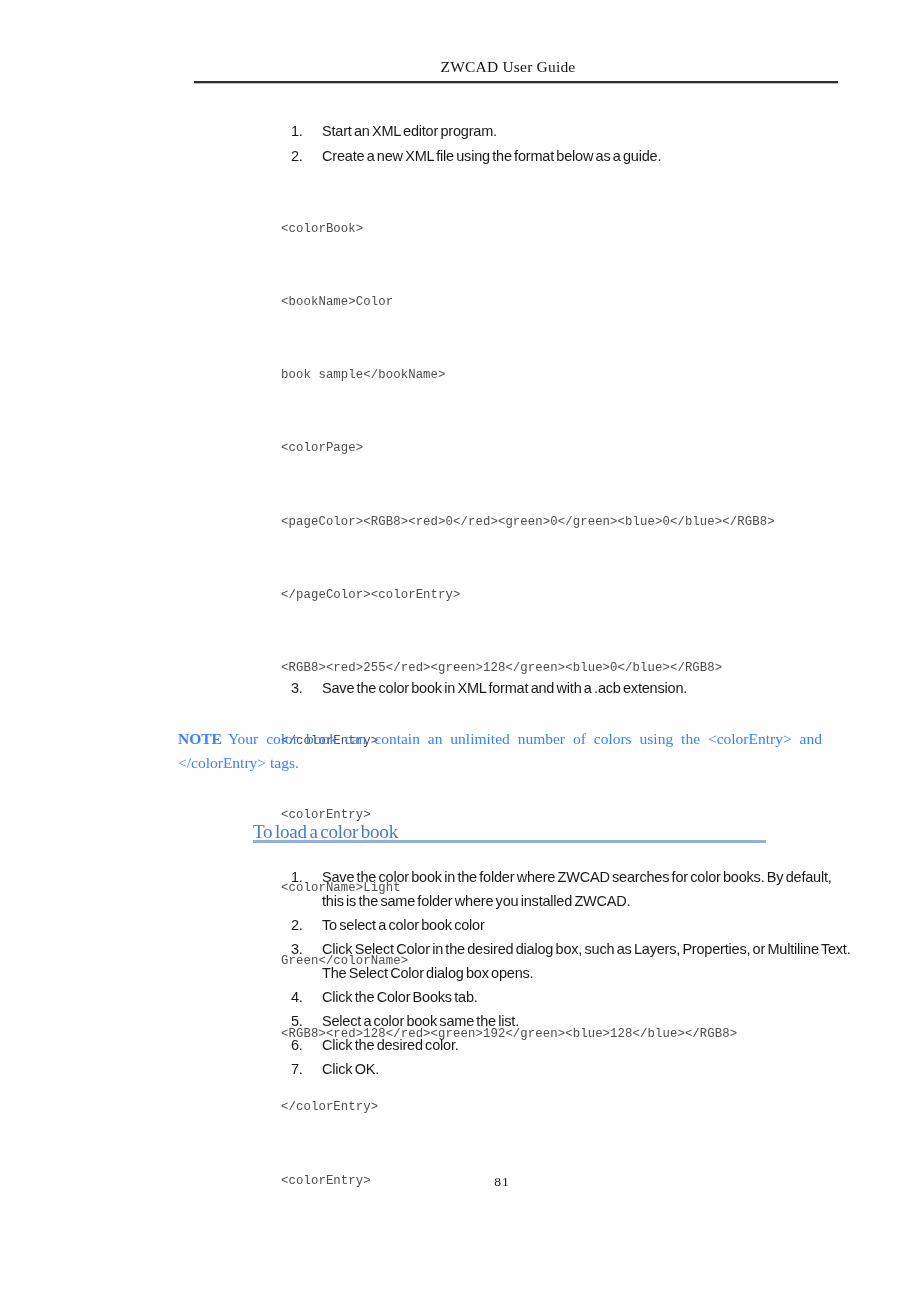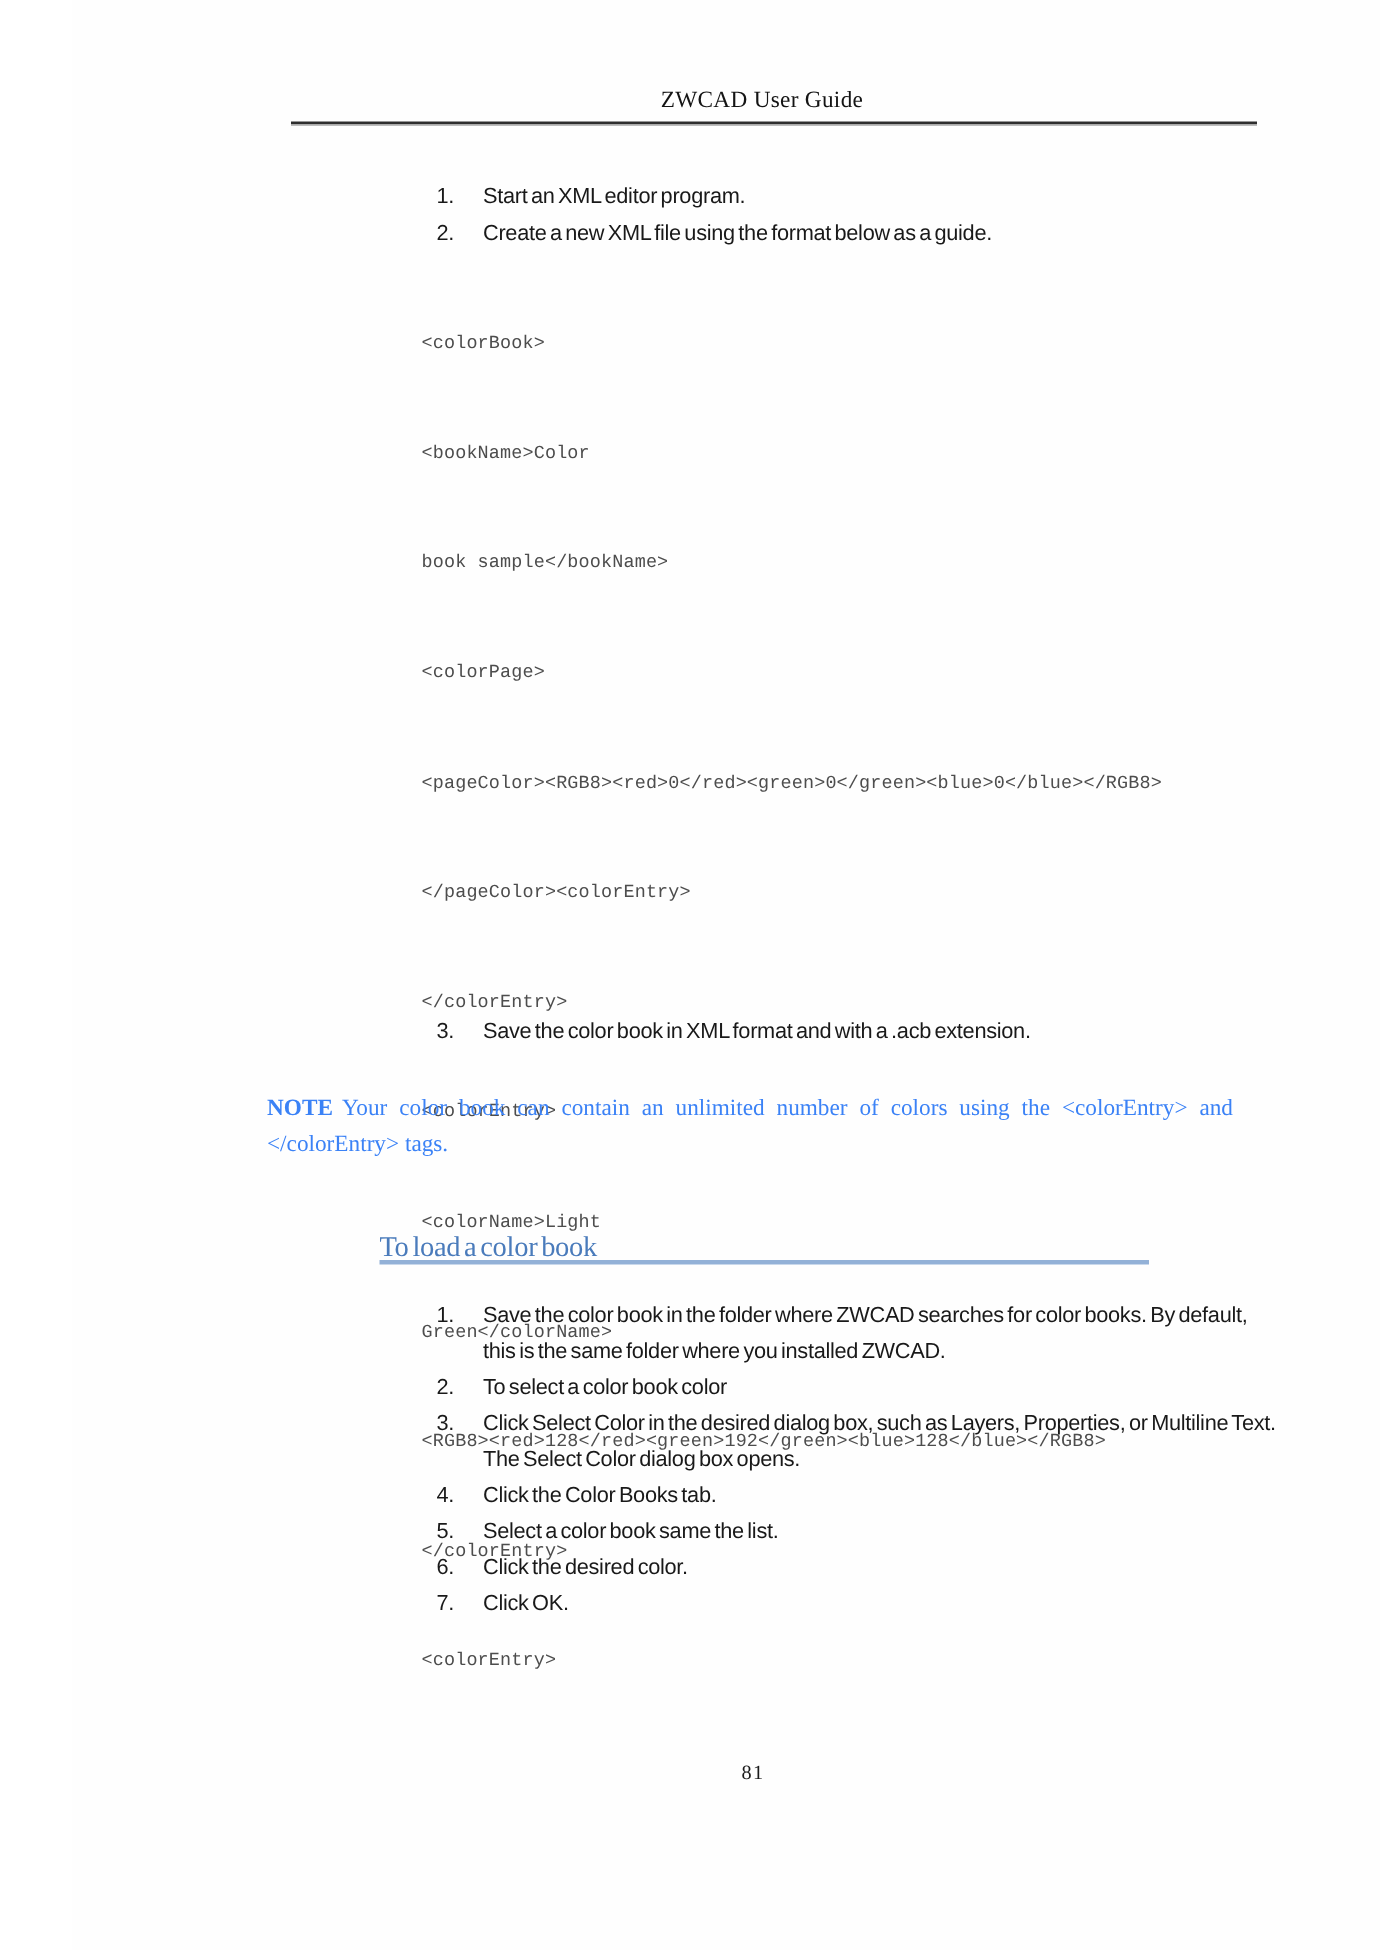--- a/index.html
+++ b/index.html
@@ -74,20 +74,21 @@
     </div>
   </div>
 
   <div class="code-block">
     <div>&lt;colorBook&gt;</div>
     <div>&lt;bookName&gt;Color</div>
     <div>book sample&lt;/bookName&gt;</div>
     <div>&lt;colorPage&gt;</div>
     <div>&lt;pageColor&gt;&lt;RGB8&gt;&lt;red&gt;0&lt;/red&gt;&lt;green&gt;0&lt;/green&gt;&lt;blue&gt;0&lt;/blue&gt;&lt;/RGB8&gt;</div>
     <div>&lt;/pageColor&gt;&lt;colorEntry&gt;</div>
+    <div>&lt;RGB8&gt;&lt;red&gt;255&lt;/red&gt;&lt;green&gt;128&lt;/green&gt;&lt;blue&gt;0&lt;/blue&gt;&lt;/RGB8&gt;</div>
     <div>&lt;/colorEntry&gt;</div>
     <div>&lt;colorEntry&gt;</div>
     <div>&lt;colorName&gt;Light</div>
     <div>Green&lt;/colorName&gt;</div>
     <div>&lt;RGB8&gt;&lt;red&gt;128&lt;/red&gt;&lt;green&gt;192&lt;/green&gt;&lt;blue&gt;128&lt;/blue&gt;&lt;/RGB8&gt;</div>
     <div>&lt;/colorEntry&gt;</div>
     <div>&lt;colorEntry&gt;</div>
     
     
     

